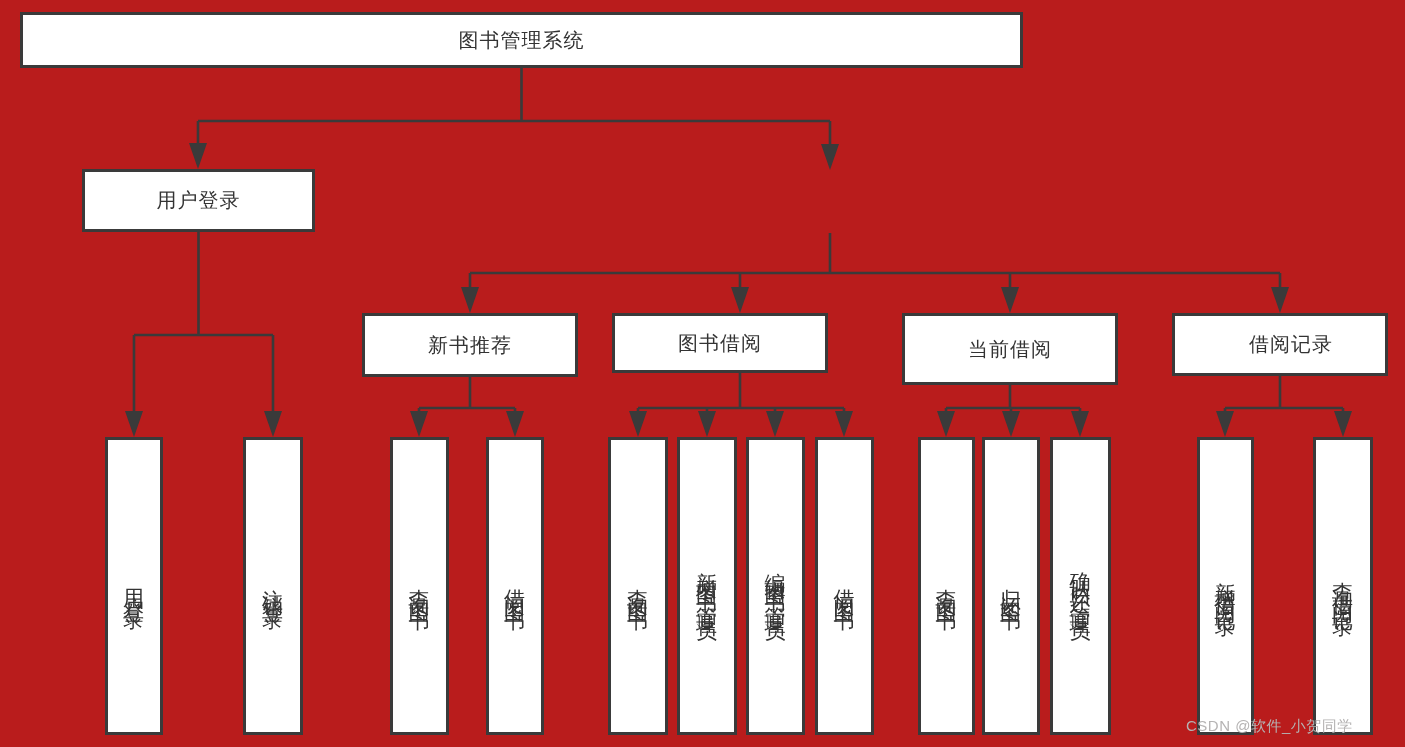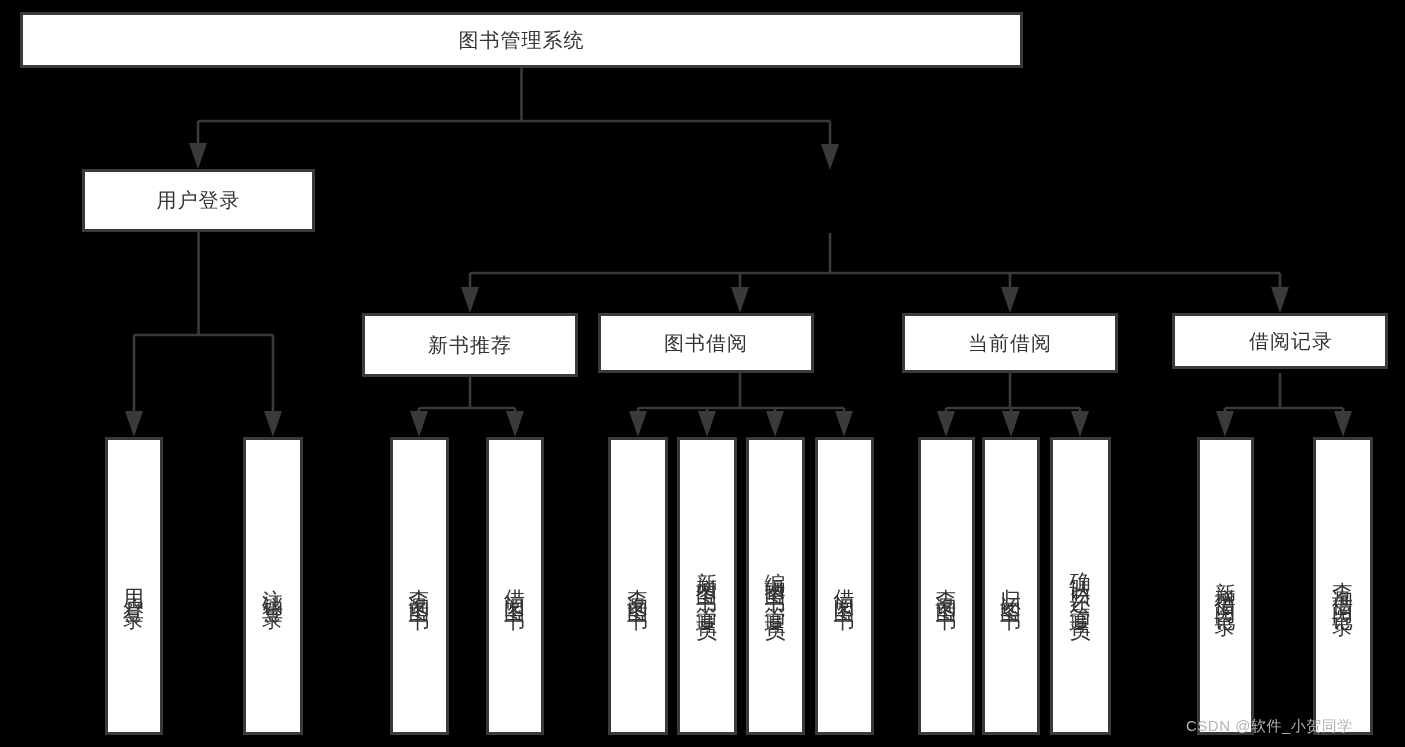--- a/index.html
+++ b/index.html
@@ -1,19 +1,19 @@
 <!DOCTYPE html>
 <html style="--line: #3a3a3a; --box-border: #3a3a3a; --box-fill: #ffffff; --text: #333333; --watermark: #b5b3b3;"><head>
 <meta charset="utf-8">
 <style>
   html,body{margin:0;padding:0;background:#fff;}
   #canvas{
     position:relative;
     width:1405px;height:747px;
-    background:#000000;
+    background:#b91c1c;
     font-family:"Liberation Sans","DejaVu Sans",sans-serif;
     overflow:hidden;
   }
   #wires{position:absolute;left:0;top:0;width:1405px;height:747px;}
   .cline{stroke:var(--line,#3a3a3a);stroke-width:2.6;fill:none;}
   .ahead{fill:var(--line,#3a3a3a);stroke:none;}
   .node{
     position:absolute;box-sizing:border-box;
     background:var(--box-fill,#ffffff);
     border:3px solid var(--box-border,#3a3a3a);
@@ -23,23 +23,23 @@
   .hbox .lbl{font-size:20px;letter-spacing:1px;white-space:nowrap;}
   .vbox .lbl{
     writing-mode:vertical-lr;text-orientation:mixed;
     font-size:21px;line-height:1;letter-spacing:7px;white-space:nowrap;
   }
   
   #n-root  {left:20px;  top:12px;  width:1003px;height:56px;}
   #n-ulogin{left:82px;  top:169px; width:233px; height:63px;}
   #n-bmgmt {left:712px; top:170px; width:236px; height:63px;}
   #n-nbr   {left:362px; top:313px; width:216px; height:64px;text-align:center;}
-  #n-bb    {left:598px; top:313px; width:216px; height:60px;text-align:right;}
-  #n-cb    {left:902px; top:313px; width:216px; height:60px;}
-  #n-br    {left:1172px;top:313px; width:216px; height:56px;padding-left:22px;}
+  #n-bb    {left:612px; top:313px; width:216px; height:60px;text-align:right;}
+  #n-cb    {left:902px; top:313px; width:216px; height:72px;}
+  #n-br    {left:1172px;top:313px; width:216px; height:63px;padding-left:22px;}
   
   .vbox{top:437px;height:298px;}
   #l-ul1{left:105px; width:58px;}
   #l-ul2{left:243px; width:60px;}
   #l-nb1{left:390px; width:59px;}
   #l-nb2{left:486px; width:58px;}
   #l-bb1{left:608px; width:60px;}
   #l-bb2{left:677px; width:60px;}
   #l-bb3{left:746px; width:59px;}
   #l-bb4{left:815px; width:59px;}

